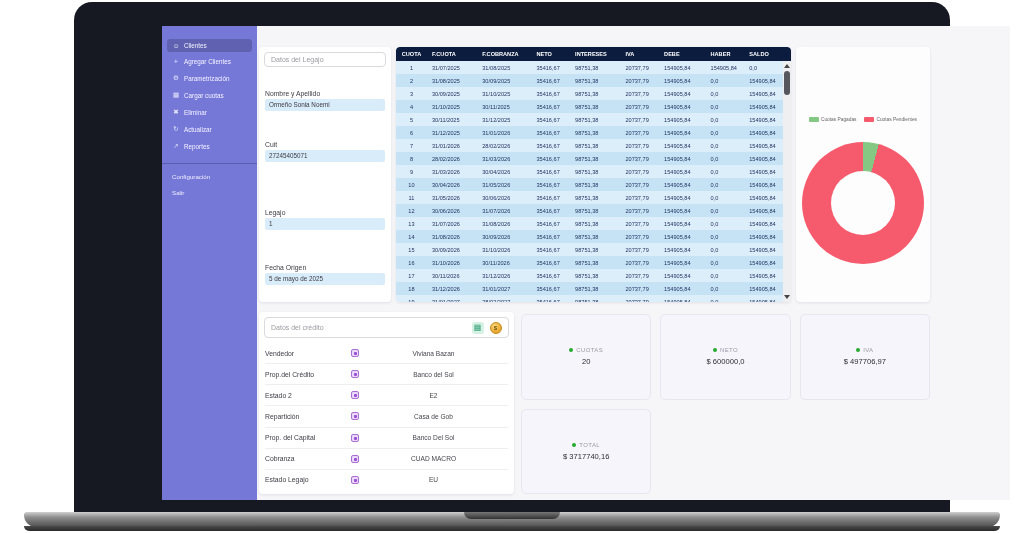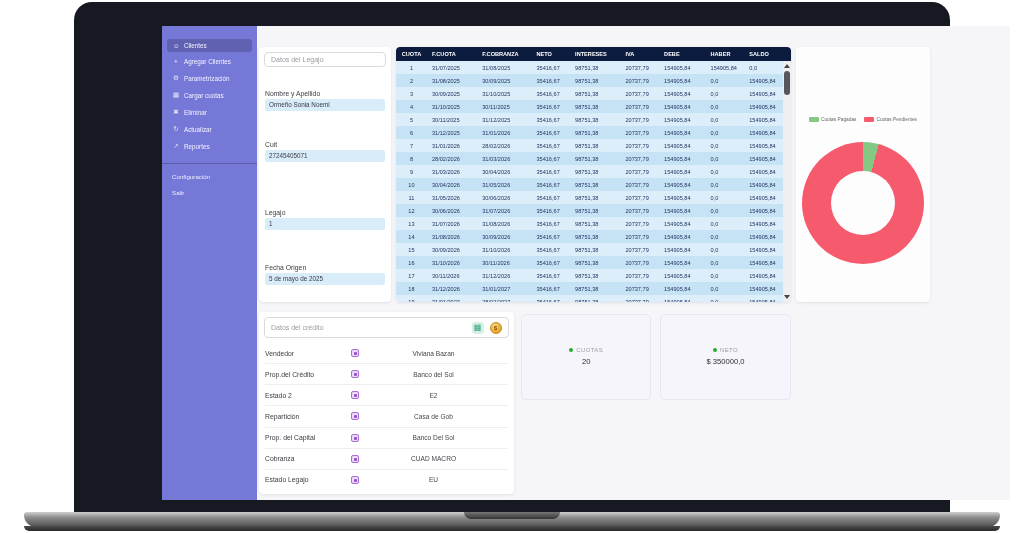--- a/index.html
+++ b/index.html
@@ -487,21 +487,35 @@
             <span class="sum-dot"></span>
             <span class="sum-label">CUOTAS</span>
           </div>
           <div class="sum-value">20</div>
         </div>
         <div class="sum-card">
           <div class="sum-label-row">
             <span class="sum-dot"></span>
             <span class="sum-label">NETO</span>
           </div>
-          <div class="sum-value">$ 350000,0</div>
+          <div class="sum-value">$ 600000,0</div>
+        </div>
+        <div class="sum-card">
+          <div class="sum-label-row">
+            <span class="sum-dot"></span>
+            <span class="sum-label">IVA</span>
+          </div>
+          <div class="sum-value">$ 497706,97</div>
+        </div>
+        <div class="sum-card">
+          <div class="sum-label-row">
+            <span class="sum-dot"></span>
+            <span class="sum-label">TOTAL</span>
+          </div>
+          <div class="sum-value">$ 3717740,16</div>
         </div>
       </div>
 
   </div>
 </div>
 
 <div class="laptop-base">
   <div class="base-notch"></div>
 </div>
 <div class="base-shadow"></div>

